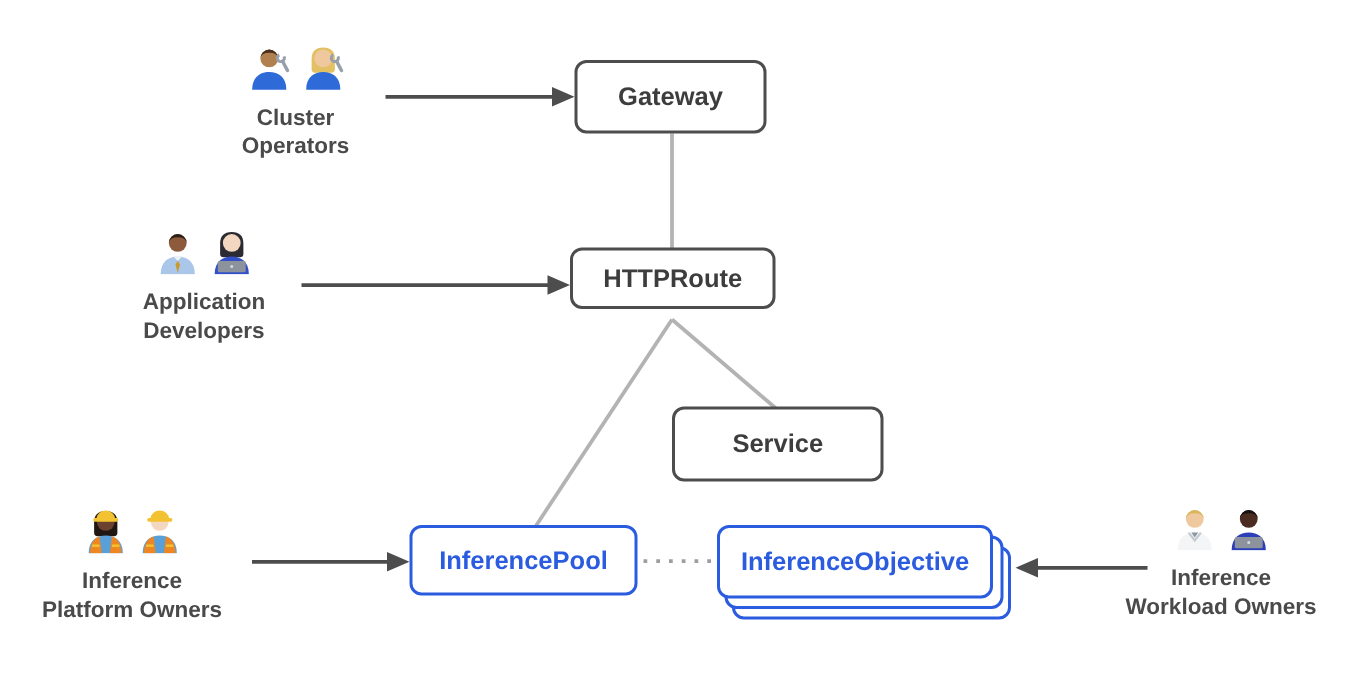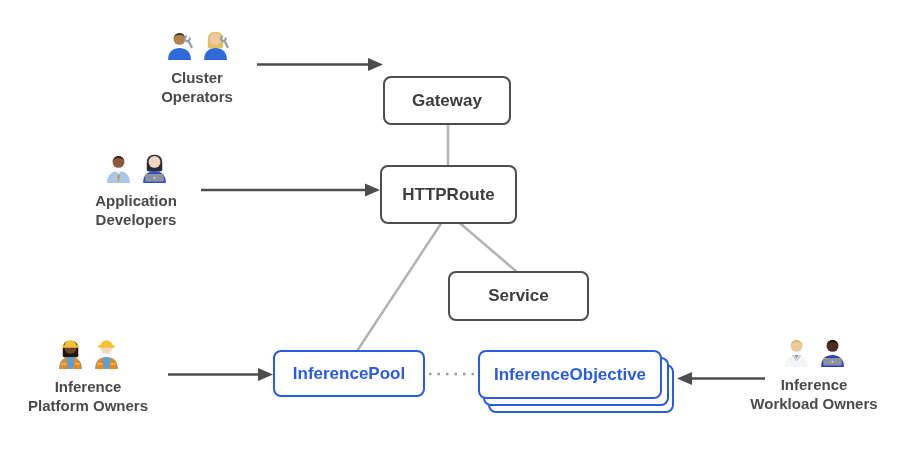--- a/index.html
+++ b/index.html
@@ -15,22 +15,22 @@
   .node{
     position:absolute;background:#fff;border:2.5px solid var(--node-border-gray,#4d4d4d);
     border-radius:8px;display:flex;align-items:center;justify-content:center;
     font-weight:bold;font-size:17px;color:var(--node-text-dark,#3d3d3d);box-sizing:border-box;
   }
   .node.blue{border-color:var(--accent-blue,#2b5ce0);color:var(--accent-blue,#2b5ce0);}
   .ghost{
     position:absolute;background:#fff;border:2.5px solid var(--accent-blue,#2b5ce0);
     border-radius:8px;box-sizing:border-box;
   }
-  #node-gateway{left:383px;top:40px;width:128px;height:49px;margin-top:36px;}
-  #node-httproute{left:380px;top:165px;width:137px;height:59px;}
+  #node-gateway{left:383px;top:40px;width:128px;height:49px;}
+  #node-httproute{left:380px;top:165px;width:137px;height:41px;}
   #node-service{left:448px;top:271px;width:141px;height:50px;}
   #node-inferencepool{left:273px;top:350px;width:152px;height:47px;}
   #ghost-objective-2{left:488px;top:364px;width:186px;height:49px;}
   #ghost-objective-1{left:483px;top:357px;width:186px;height:49px;}
   #node-inferenceobjective{left:478px;top:350px;width:184px;height:49px;}
   .persona{
     position:absolute;display:flex;flex-direction:column;align-items:center;
   }
   #persona-cluster-operators{left:122px;top:27px;width:150px;}
   #persona-application-developers{left:61px;top:150px;width:150px;}

